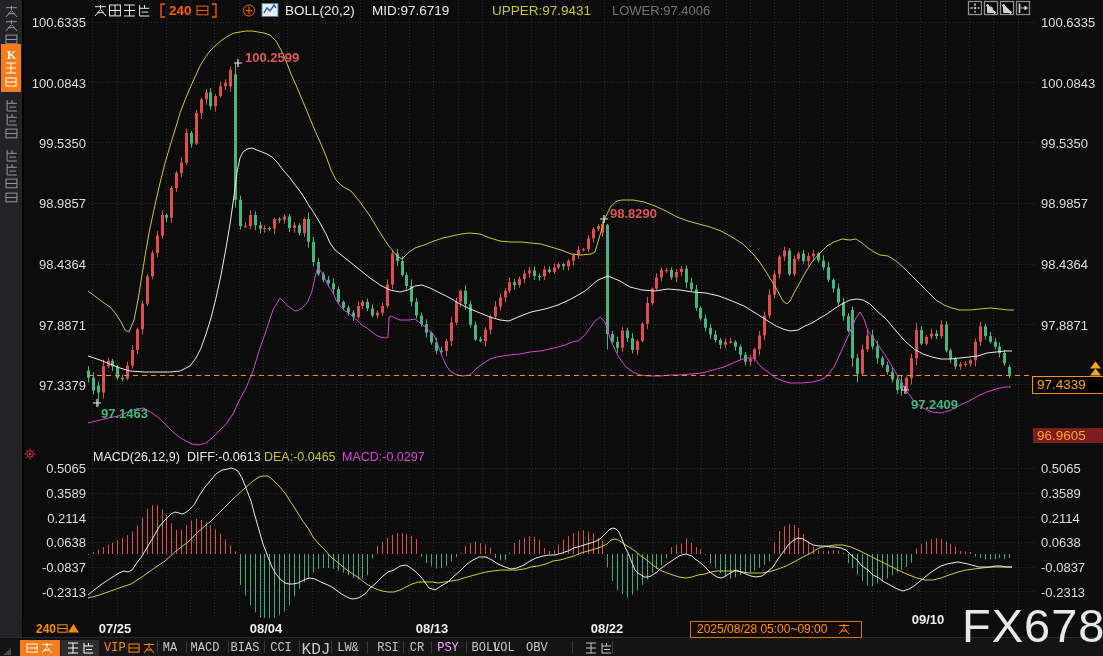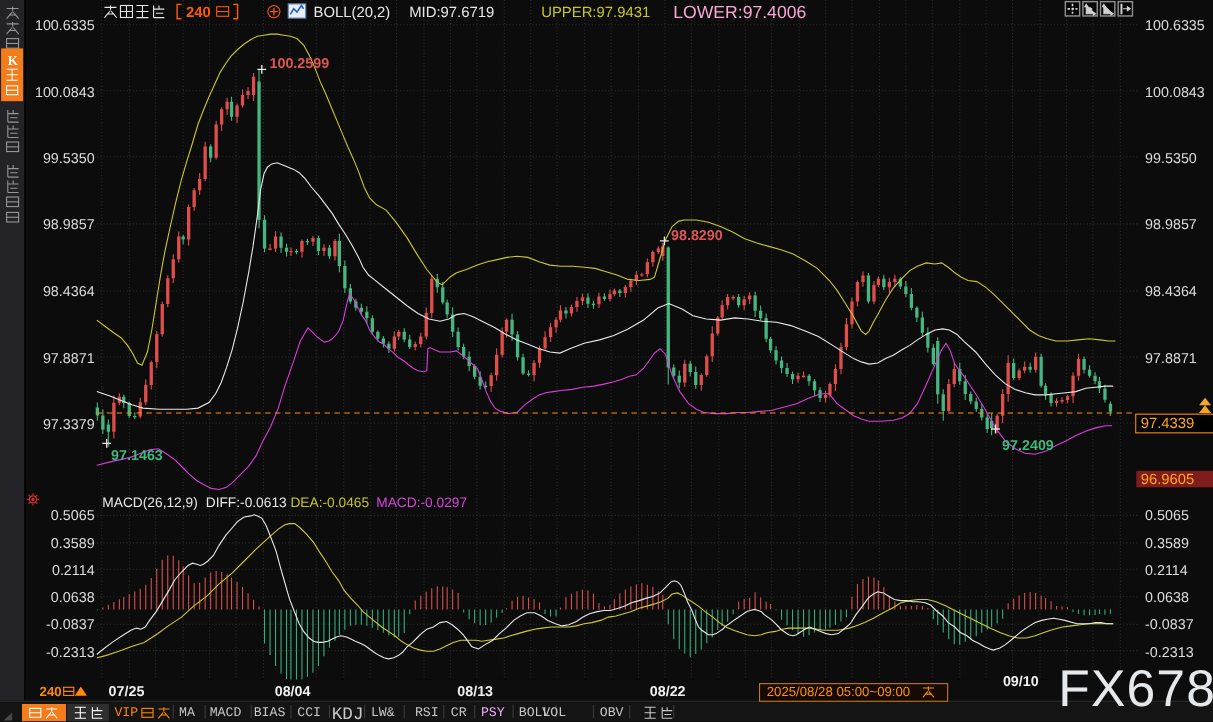--- a/index.html
+++ b/index.html
@@ -152,21 +152,21 @@
       <path d="M6.0 183.5h10.9"></path>
     </g>
     <g stroke="#97979b" fill="none" stroke-width="1">
       <rect x="6.0" y="193.1" width="10.9" height="8.7"></rect>
       <path d="M6.0 197.5h10.9"></path>
     </g>
   </svg>
 <div style="position:absolute;left:285px;top:3px;font-size:13.5px;color:#e8e8e8">BOLL(20,2)</div>
 <div style="position:absolute;left:372px;top:3px;font-size:13.5px;color:#e8e8e8">MID:97.6719</div>
 <div style="position:absolute;left:492px;top:3px;font-size:13.5px;color:#c9c71f">UPPER:97.9431</div>
-<div style="position:absolute;left:612px;top:3px;font-size:16px;color:#f9a8d4">LOWER:97.4006</div>
+<div style="position:absolute;left:612px;top:3px;font-size:13px;color:#737373">LOWER:97.4006</div>
 <div style="position:absolute;left:0px;top:15px;width:86px;text-align:right;font-size:13px;color:#dcdcdc">100.6335</div>
 <div style="position:absolute;left:1041px;top:15px;font-size:13px;color:#dcdcdc">100.6335</div>
 <div style="position:absolute;left:0px;top:76px;width:86px;text-align:right;font-size:13px;color:#dcdcdc">100.0843</div>
 <div style="position:absolute;left:1041px;top:76px;font-size:13px;color:#dcdcdc">100.0843</div>
 <div style="position:absolute;left:0px;top:136px;width:86px;text-align:right;font-size:13px;color:#dcdcdc">99.5350</div>
 <div style="position:absolute;left:1041px;top:136px;font-size:13px;color:#dcdcdc">99.5350</div>
 <div style="position:absolute;left:0px;top:196px;width:86px;text-align:right;font-size:13px;color:#dcdcdc">98.9857</div>
 <div style="position:absolute;left:1041px;top:196px;font-size:13px;color:#dcdcdc">98.9857</div>
 <div style="position:absolute;left:0px;top:257px;width:86px;text-align:right;font-size:13px;color:#dcdcdc">98.4364</div>
 <div style="position:absolute;left:1041px;top:257px;font-size:13px;color:#dcdcdc">98.4364</div>
@@ -208,17 +208,17 @@
 <div style="position:absolute;left:175px;top:641px;width:60px;text-align:center;font-size:12px;color:#c8c8c8;font-family:'Liberation Mono',monospace">MACD</div>
 <div style="position:absolute;left:215px;top:641px;width:60px;text-align:center;font-size:12px;color:#c8c8c8;font-family:'Liberation Mono',monospace">BIAS</div>
 <div style="position:absolute;left:251px;top:641px;width:60px;text-align:center;font-size:12px;color:#c8c8c8;font-family:'Liberation Mono',monospace">CCI</div>
 <div style="position:absolute;left:286px;top:641px;width:60px;text-align:center;font-size:16px;color:#c8c8c8;font-family:'Liberation Mono',monospace">KDJ</div>
 <div style="position:absolute;left:318px;top:641px;width:60px;text-align:center;font-size:12px;color:#c8c8c8;font-family:'Liberation Mono',monospace">LW&amp;</div>
 <div style="position:absolute;left:358px;top:641px;width:60px;text-align:center;font-size:12px;color:#c8c8c8;font-family:'Liberation Mono',monospace">RSI</div>
 <div style="position:absolute;left:387px;top:641px;width:60px;text-align:center;font-size:12px;color:#c8c8c8;font-family:'Liberation Mono',monospace">CR</div>
 <div style="position:absolute;left:418px;top:641px;width:60px;text-align:center;font-size:12px;color:#f0abfc;font-family:'Liberation Mono',monospace">PSY</div>
 <div style="position:absolute;left:456px;top:641px;width:60px;text-align:center;font-size:12px;color:#c8c8c8;font-family:'Liberation Mono',monospace">BOLL</div>
 <div style="position:absolute;left:493px;top:641px;width:60px;text-align:left;font-size:12px;color:#c8c8c8;font-family:'Liberation Mono',monospace">VOL</div>
-<div style="position:absolute;left:526px;top:641px;width:60px;text-align:center;font-size:12px;color:#c8c8c8;font-family:'Liberation Mono',monospace">OBV</div>
+<div style="position:absolute;left:526px;top:641px;width:60px;text-align:left;font-size:12px;color:#c8c8c8;font-family:'Liberation Mono',monospace">OBV</div>
 <svg width="1103" height="656" viewBox="0 0 1103 656" style="position:absolute;left:0;top:0;z-index:20;pointer-events:none">
     <g stroke="#ff9000" fill="none" stroke-width="1">
       <path d="M839.0 625.5h10.1M844.0 624.0v4.0M839.0 634.0L843.5 628.5M844.5 628.5L849.0 634.0M841.0 631.0h6.0"></path>
     </g>
   </svg>
 </body></html>

